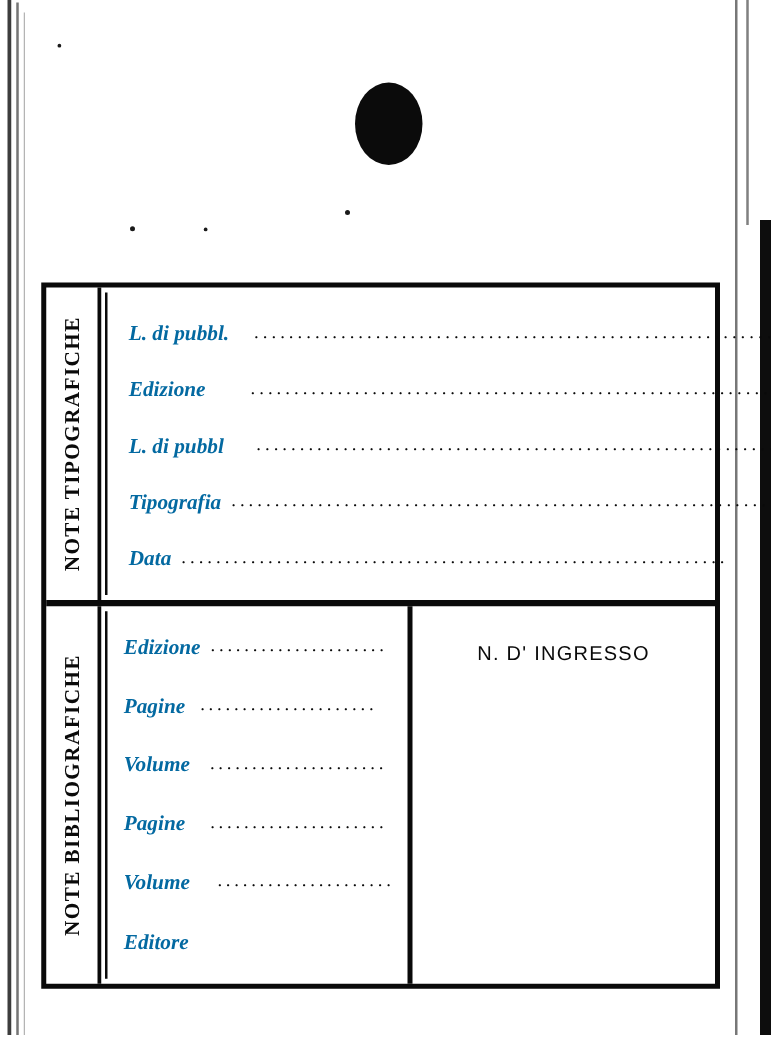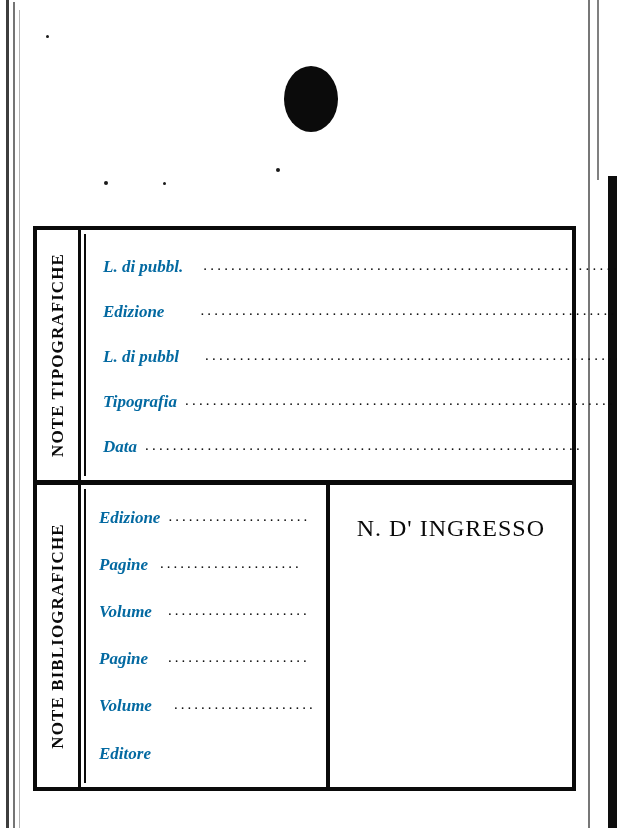--- a/index.html
+++ b/index.html
@@ -187,22 +187,22 @@
   .ingresso {
     flex: 1 1 auto;
     position: relative;
   }
   .ingresso-title {
     position: absolute;
     top: 30px;
     left: 0;
     right: 0;
     text-align: center;
-    font-family: Liberation Serif, serif;
-    font-size: 24px;
+    font-family: Liberation Sans, sans-serif;
+    font-size: 16px;
     letter-spacing: 1px;
     color: #0a0a0a;
     white-space: nowrap;
   }
 </style>
 </head>
 <body>
 
 <div id="page">
 

